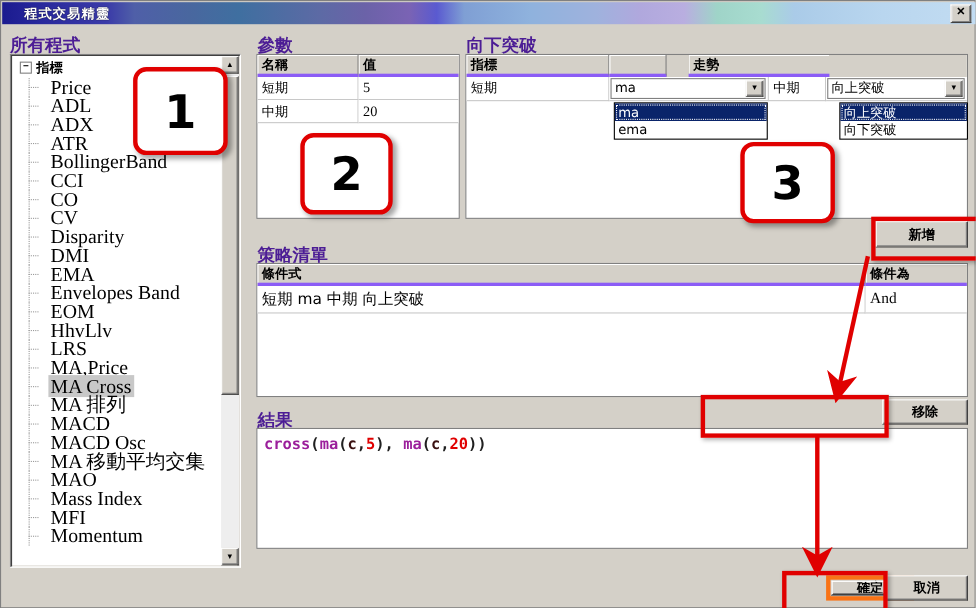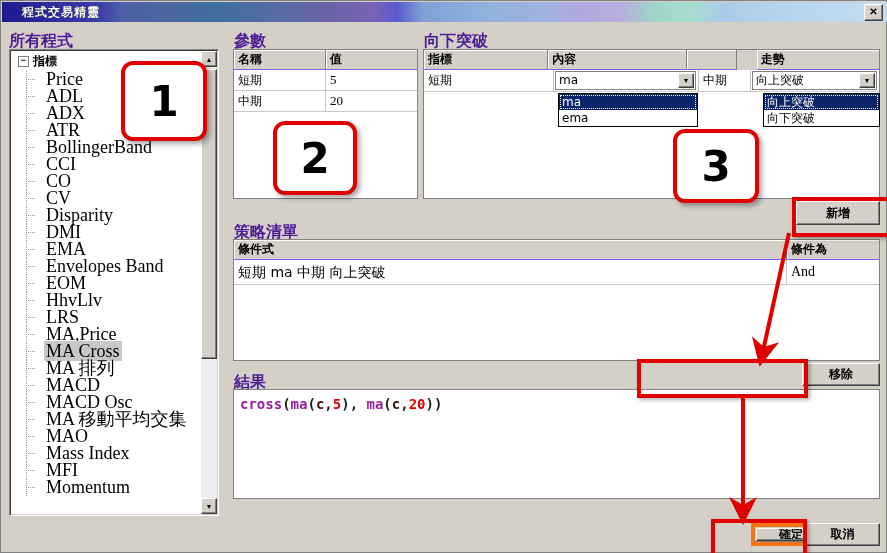--- a/index.html
+++ b/index.html
@@ -75,21 +75,21 @@
     background:#d4d0c8;border:1px solid #fff;border-right-color:#404040;
     border-bottom-color:#404040;box-shadow:inset -1px -1px 0 #808080;
     box-sizing:border-box;cursor:pointer;}
 
   
   .grid{position:absolute;background:#fff;border:1px solid #808080;
     box-sizing:border-box;overflow:hidden;}
   .grid-head{display:flex;height:20px;background:#d4d0c8;}
   .gh{font-family:"DejaVu Sans","Liberation Sans",sans-serif;font-size:12px;
     font-weight:bold;line-height:18px;padding-left:4px;background:#d4d0c8;
-    border-right:1px solid #808080;border-bottom:1px solid #8b5cf6;
+    border-right:1px solid #808080;border-bottom:3px solid #8b5cf6;
     box-shadow:inset 1px 1px 0 #fff;box-sizing:border-box;overflow:hidden;
     white-space:nowrap;}
   .grow{display:flex;height:21px;}
   .gc{font-family:"DejaVu Sans","Liberation Sans",sans-serif;font-size:12px;
     line-height:20px;padding-left:4px;border-right:1px solid #c8c8c8;
     border-bottom:1px solid #c8c8c8;box-sizing:border-box;background:#fff;
     overflow:hidden;white-space:nowrap;}
   .gc.num{font-family:"Liberation Serif",serif;font-size:13px;}
 
   #param-panel{left:232px;top:48px;width:185px;height:150px;}
@@ -220,21 +220,20 @@
     <div class="grow">
       <div class="gc" style="width:92px;">中期</div>
       <div class="gc num" style="width:91px;border-right:none;">20</div>
     </div>
   </div>
 
   <div class="grp-label" style="left:423px;top:30px;">向下突破</div>
   <div class="grid" id="content-panel">
     <div class="grid-head">
       <div class="gh" style="width:130px;">指標</div>
-      <div class="gh" style="width:145px;">內容</div>
       <div class="gh" style="width:52px;"></div>
       <div class="gh" style="width:128px;border-right:none;margin-left:20px;">走勢</div>
     </div>
     <div class="grow" style="height:22px;">
       <div class="gc" style="width:130px;line-height:21px;">短期</div>
       <div class="gc" style="width:145px;padding:1px 2px 0 1px;">
         <div class="combo">
           <span class="cval">ma</span>
           <span class="carrow">▼</span>
         </div>

